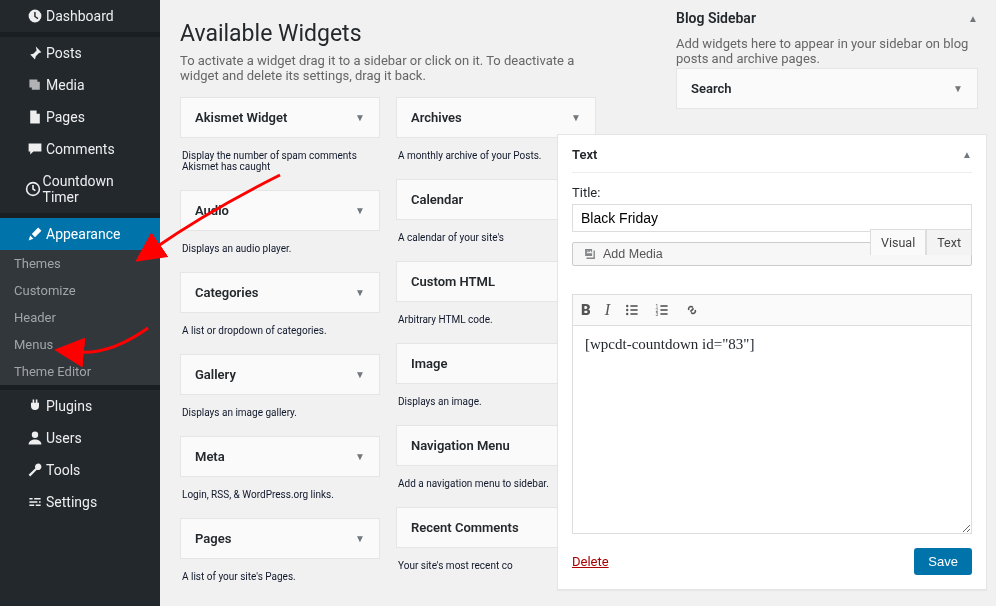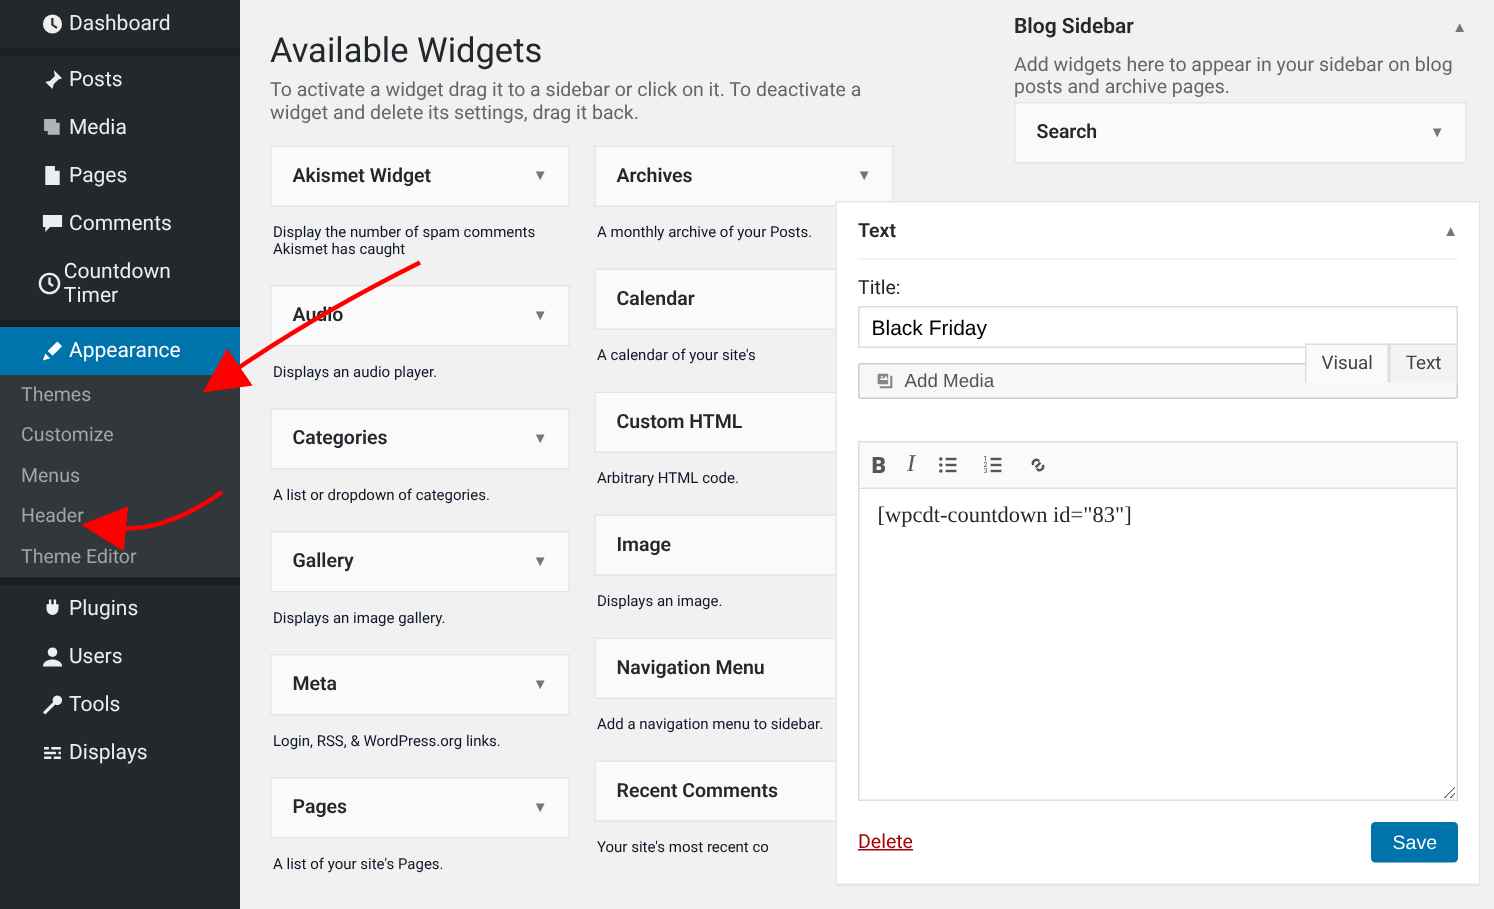--- a/index.html
+++ b/index.html
@@ -192,22 +192,22 @@
     <div class="side-item active">
       <span class="ico">
           <svg width="16" height="16" viewBox="0 0 20 20">
             <path d="M14 2l4 4-8 8-4-4zM4 12l-2 6 6-2z"></path>
           </svg>
         </span>
       <span>Appearance</span>
     </div>
     <div class="sub-item">Themes</div>
     <div class="sub-item">Customize</div>
+    <div class="sub-item">Header</div>
     <div class="sub-item">Menus</div>
-    <div class="sub-item">Header</div>
     <div class="sub-item">Theme Editor</div>
     <div class="side-sep"></div>
     <div class="side-item">
       <span class="ico">
           <svg width="16" height="16" viewBox="0 0 20 20">
             <path d="M7 2v4H5v4a5 5 0 0010 0V6h-2V2h-2v4H9V2z"></path>
           </svg>
         </span>
       <span>Plugins</span>
     </div>
@@ -227,21 +227,21 @@
           </svg>
         </span>
       <span>Tools</span>
     </div>
     <div class="side-item">
       <span class="ico">
           <svg width="16" height="16" viewBox="0 0 20 20">
             <path d="M3 5h4v2H3zM9 5h8v2H9zM3 9h10v2H3zM15 9h2v2h-2zM3 13h6v2H3zM11 13h6v2h-6z"></path>
           </svg>
         </span>
-      <span>Displays</span>
+      <span>Settings</span>
     </div>
   </div>
 
   <div class="main">
     <h1>Available Widgets</h1>
     <p class="desc">To activate a widget drag it to a sidebar or click on it. To deactivate a widget and delete its settings, drag it back.</p>
 
     <div class="widget-grid">
       <div class="wcol">
         <div class="widget-box">

